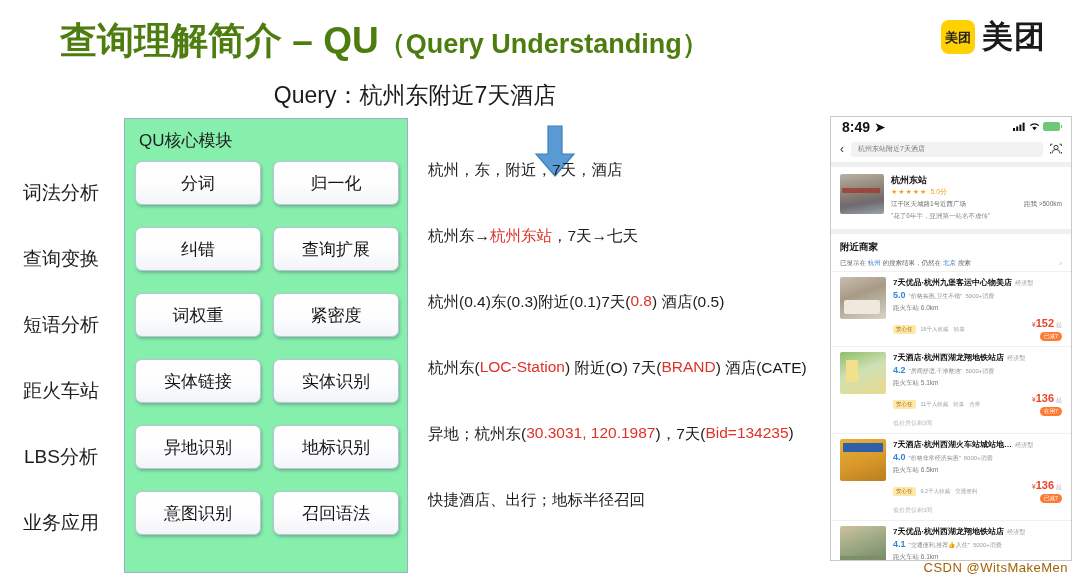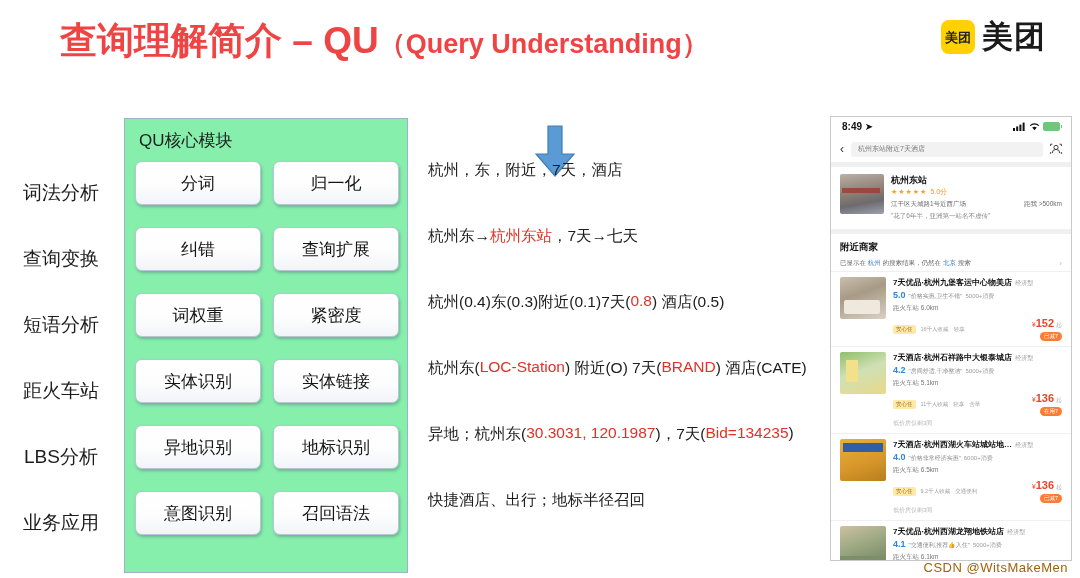--- a/index.html
+++ b/index.html
@@ -10,21 +10,21 @@
     color:#1a1a1a;
     overflow:hidden;
     position:relative;
   }
   .slide{position:relative;width:1080px;height:578px;}
 
   
   .title{
     position:absolute;left:60px;top:16px;
     font-size:37px;font-weight:bold;letter-spacing:0px;
-    color:#ef4444;white-space:nowrap;
+    color:#4d7c0f;white-space:nowrap;
   }
   .title .en{font-size:27px;font-weight:bold;}
   .logo{
     position:absolute;right:34px;top:16px;
     display:flex;align-items:center;gap:7px;
   }
   .logo-mark{
     width:34px;height:34px;border-radius:8px;background:#FFD100;
     display:flex;align-items:center;justify-content:center;
     font-size:13px;font-weight:bold;color:#222;line-height:1;
@@ -79,21 +79,21 @@
   .hl{color:#e03127;}
 
   
   .phone{
     position:absolute;left:830px;top:116px;width:240px;height:443px;
     background:#ffffff;border:1px solid #c9c9c9;overflow:hidden;
     font-size:7px;color:#222;
   }
   .ph-status{
     height:19px;display:flex;align-items:center;justify-content:space-between;
-    padding:0 11px;font-size:10px;font-weight:bold;color:#111;
+    padding:0 11px;font-size:14px;font-weight:bold;color:#111;
   }
   .ph-status .right{display:flex;align-items:center;gap:3px;}
   .bat{
     width:15px;height:7.5px;border:1px solid #6fc77a;border-radius:2px;
     background:#6fc77a;position:relative;
   }
   .bat:after{content:"";position:absolute;right:-3px;top:2px;width:1.5px;height:3px;background:#6fc77a;}
   .ph-search{
     height:26px;display:flex;align-items:center;gap:7px;padding:0 9px;
   }
@@ -179,20 +179,23 @@
 
   <div class="title">
     <span>查询理解简介 – QU</span><span class="en">（Query Understanding）</span>
   </div>
 
   <div class="logo">
     <span class="logo-mark">美团</span>
     <span class="logo-text">美团</span>
   </div>
 
+  <div class="query-line">
+    <span class="qlabel">Query：</span><span>杭州东附近7天酒店</span>
+  </div>
 
   <div class="arrow">
     <svg width="48" height="54" viewBox="0 0 48 54">
       <polygon points="17,2 31,2 31,30 43,30 24,52 5,30 17,30" fill="#5B9BD5" stroke="#3f7fb5" stroke-width="1.2"></polygon>
     </svg>
   </div>
 
   <div class="row-labels">
     <div class="row-label">词法分析</div>
     <div class="row-label">查询变换</div>
@@ -204,22 +207,22 @@
 
   <div class="qu-panel">
     <div class="qu-panel-title">QU核心模块</div>
     <div class="qu-grid">
       <div class="qu-box">分词</div>
       <div class="qu-box">归一化</div>
       <div class="qu-box">纠错</div>
       <div class="qu-box">查询扩展</div>
       <div class="qu-box">词权重</div>
       <div class="qu-box">紧密度</div>
+      <div class="qu-box">实体链接</div>
       <div class="qu-box">实体识别</div>
-      <div class="qu-box">实体链接</div>
       <div class="qu-box">异地识别</div>
       <div class="qu-box">地标识别</div>
       <div class="qu-box">意图识别</div>
       <div class="qu-box">召回语法</div>
     </div>
   </div>
 
   <div class="examples">
     <div class="example-row">
         <span>杭州，东，附近，7天，酒店</span>
@@ -332,21 +335,21 @@
             <span class="cur">¥</span><span class="num">152</span> <span class="qi">起</span>
             <br><span class="h-pill">已减7</span>
           </span>
         </div>
       </div>
     </div>
 
     <div class="hotel">
       <div class="thumb t2"></div>
       <div class="info">
-        <div class="h-name"><span>7天酒店·杭州石祥路中大银泰城店</span><span class="h-tag">经济型</span></div>
+        <div class="h-name"><span>7天酒店·杭州西湖龙翔地铁站店</span><span class="h-tag">经济型</span></div>
         <div class="h-rate">
           <span class="h-score">4.2</span>
           <span class="h-quote">"房间舒适,干净整洁"</span>
           <span class="h-cnt">5000+消费</span>
         </div>
         <div class="h-dist">距火车站 5.1km</div>
         <div class="h-bottom">
           <span class="badge">安心住</span>
           <span class="h-meta">11千人收藏</span>
           <span class="h-meta">轻享</span>

